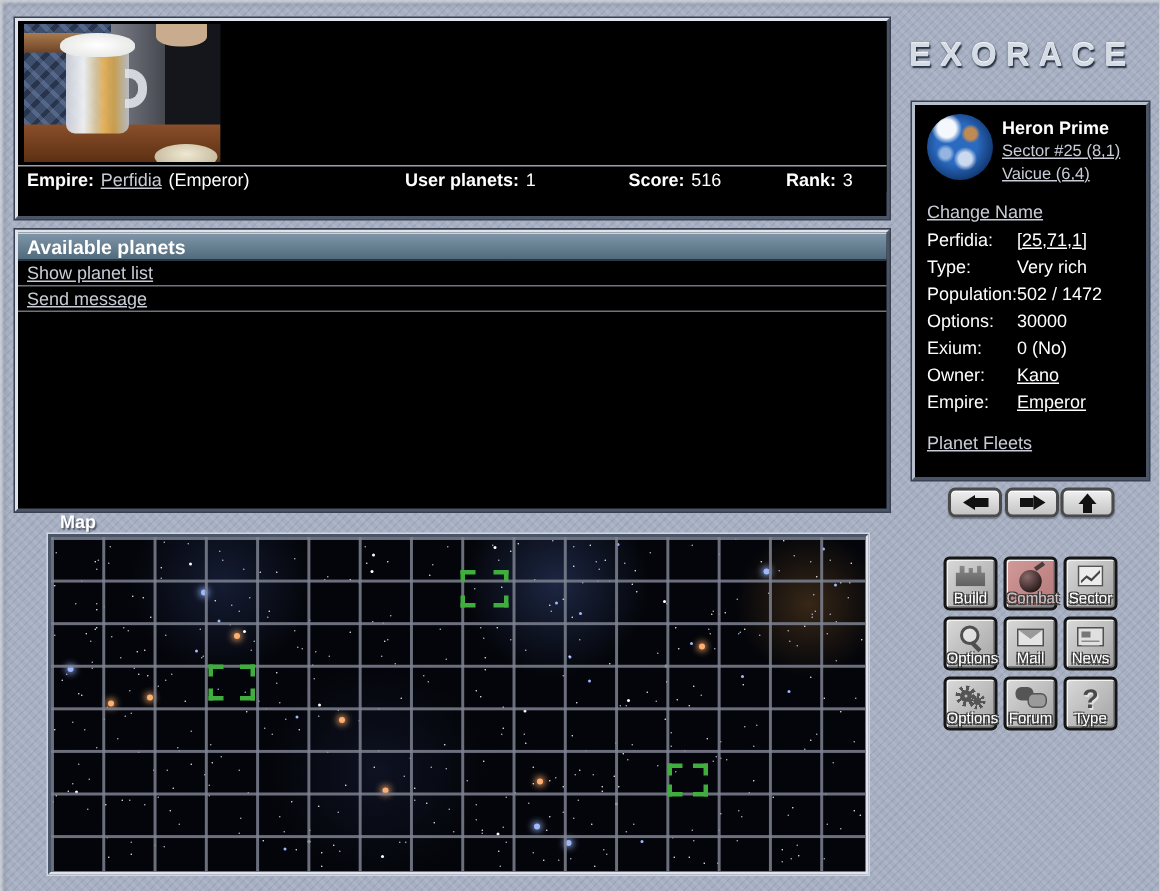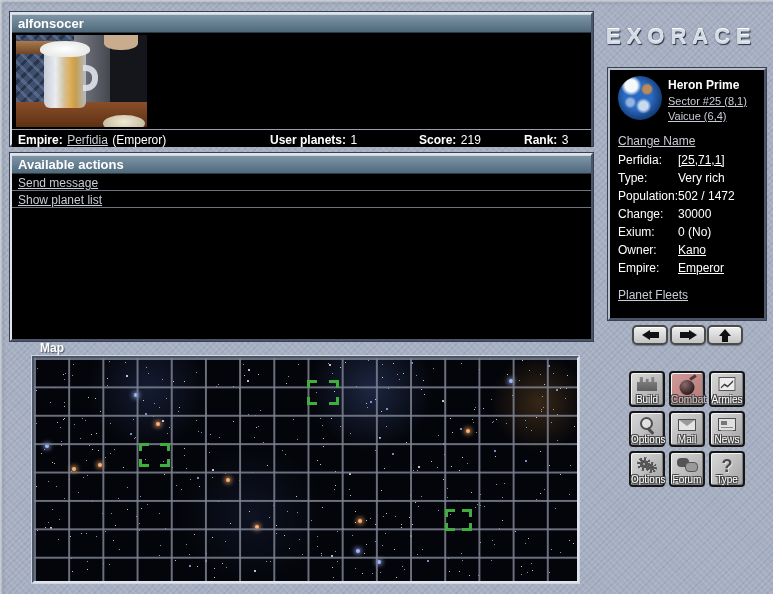--- a/index.html
+++ b/index.html
@@ -149,23 +149,20 @@
   .i-forum::before { content:""; position:absolute; left:0; top:1px; width:12px; height:9px; border-radius:4px; background:#555; }
   .i-forum::after { content:""; position:absolute; left:8px; top:5px; width:11px; height:8px; border-radius:4px; background:#9a9a9a; border:1px solid #555; }
   .i-help { font-size:18px; font-weight:bold; color:#4a4a4a; text-shadow:1px 1px 0 #e4e4e4; line-height:18px; }
 </style>
 </head>
 <body>
 
 <div class="page">
 
   <section class="panel user-panel">
-    <div class="titlebar">
-      <span>alfonsocer</span>
-    </div>
     <div class="photo-area">
       <div class="avatar">
         <div class="av-wall"></div>
         <div class="av-beam"></div>
         <div class="av-panelbg"></div>
         <div class="av-arm"></div>
         <div class="av-table"></div>
         <div class="av-plate"></div>
         <div class="av-mug"></div>
         <div class="av-foam"></div>
@@ -177,35 +174,35 @@
         <span class="wlabel">Empire:</span>
         <a class="glink">Perfidia</a>
         <span class="wtext">(Emperor)</span>
       </span>
       <span class="grp" style="left:258px;">
         <span class="wlabel">User planets:</span>
         <span class="wtext">1</span>
       </span>
       <span class="grp" style="left:407px;">
         <span class="wlabel">Score:</span>
-        <span class="wtext">219</span>
+        <span class="wtext">516</span>
       </span>
       <span class="grp" style="left:512px;">
         <span class="wlabel">Rank:</span>
         <span class="wtext">3</span>
       </span>
     </div>
   </section>
 
   <section class="panel actions-panel">
     <div class="titlebar">
-      <span>Available actions</span>
-    </div>
+      <span>Available planets</span>
+    </div>
+    <div class="action-row"><a class="glink">Show planet list</a></div>
     <div class="action-row"><a class="glink">Send message</a></div>
-    <div class="action-row"><a class="glink">Show planet list</a></div>
   </section>
 
   <div class="map-label">Map</div>
   <div class="map-panel">
     <div class="starfield">
         <i style="left:315.0px;top:114.9px;width:2px;height:2px;background:#ffffff;"></i>
         <i style="left:378.0px;top:166.4px;width:1px;height:1px;background:#ffffff;"></i>
         <i style="left:281.9px;top:33.6px;width:1px;height:1px;background:#b9c2d6;"></i>
         <i style="left:122.4px;top:63.5px;width:4px;height:4px;background:#ffb070;box-shadow:0 0 5px 1px #ffb070;"></i>
         <i style="left:384.3px;top:148.4px;width:1px;height:1px;background:#b9c2d6;"></i>
@@ -675,21 +672,21 @@
     </div>
     <div class="info-row">
       <span class="lbl">Type:</span>
       <span class="val">Very rich</span>
     </div>
     <div class="info-row">
       <span class="lbl">Population:</span>
       <span class="val">502 / 1472</span>
     </div>
     <div class="info-row">
-      <span class="lbl">Change:</span>
+      <span class="lbl">Options:</span>
       <span class="val">30000</span>
     </div>
     <div class="info-row">
       <span class="lbl">Exium:</span>
       <span class="val">0 (No)</span>
     </div>
     <div class="info-row">
       <span class="lbl">Owner:</span>
       <span class="val"><a class="glink">Kano</a></span>
     </div>
@@ -716,21 +713,21 @@
   <div class="mbtn" style="left:629px; top:371px;">
     <span class="micon i-build"></span>
     <span class="label">Build</span>
   </div>
   <div class="mbtn tinted" style="left:669px; top:371px;">
     <span class="micon i-bomb"></span>
     <span class="label">Combat</span>
   </div>
   <div class="mbtn" style="left:709px; top:371px;">
     <span class="micon i-stats"></span>
-    <span class="label">Armies</span>
+    <span class="label">Sector</span>
   </div>
   <div class="mbtn" style="left:629px; top:411px;">
     <span class="micon i-explore"></span>
     <span class="label">Options</span>
   </div>
   <div class="mbtn" style="left:669px; top:411px;">
     <span class="micon i-mail"></span>
     <span class="label">Mail</span>
   </div>
   <div class="mbtn" style="left:709px; top:411px;">

